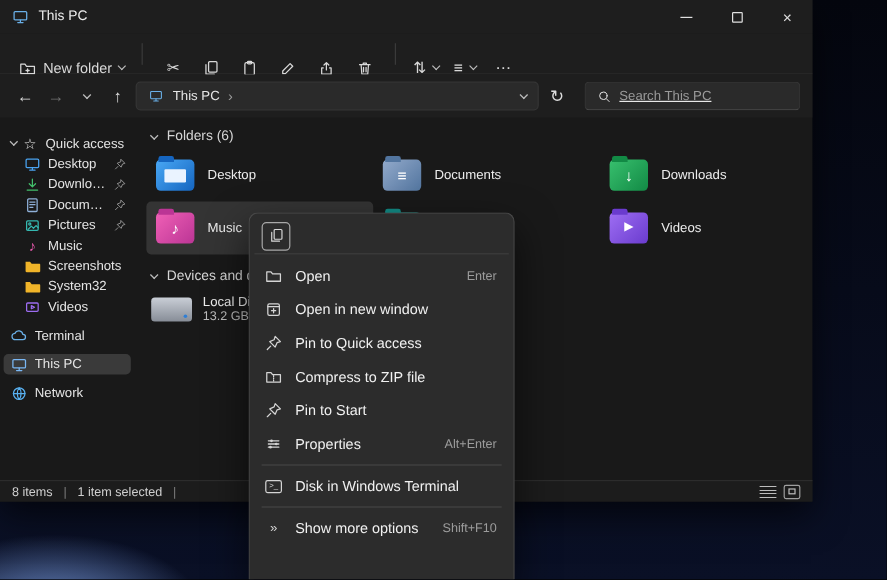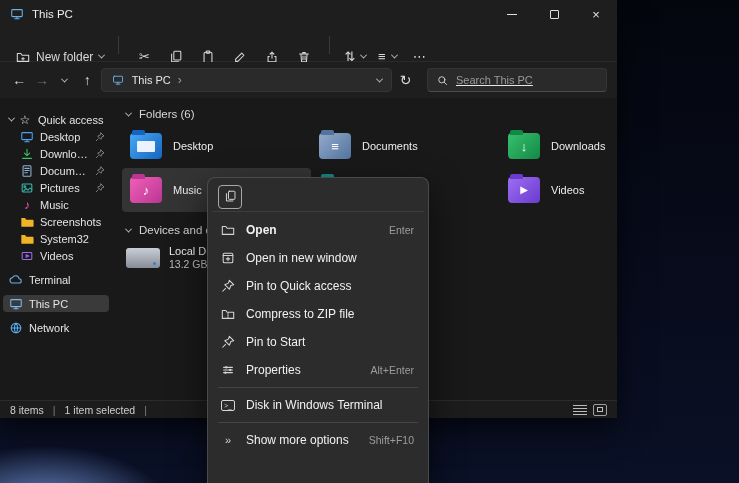--- a/index.html
+++ b/index.html
@@ -10,21 +10,21 @@
   .screen { position:relative; width:739px; height:483px;
     background:
       radial-gradient(180px 95px at 6% 106%, rgba(140,180,255,.80), rgba(140,180,255,0) 70%),
       radial-gradient(320px 160px at 22% 128%, rgba(70,115,225,.65), rgba(70,115,225,0) 72%),
       radial-gradient(430px 230px at 56% 150%, rgba(40,62,150,.60), rgba(40,62,150,0) 72%),
       radial-gradient(280px 150px at 90% 122%, rgba(100,78,185,.50), rgba(100,78,185,0) 72%),
       linear-gradient(#04060e,#0a1026);
   }
 
   
-  .window { position:absolute; left:0; top:0; width:617px; height:418px; background:#191919;
+  .window { position:absolute; left:0; top:0; width:677px; height:418px; background:#191919;
             display:flex; flex-direction:column; box-shadow:0 10px 28px rgba(0,0,0,.65); }
 
   
   .titlebar { height:28px; flex:0 0 28px; background:#1e1e1e; display:flex; align-items:center; padding-left:10px; }
   .tb-title { margin-left:8px; font-size:11.5px; color:#ededed; }
   .tb-spacer { flex:1; }
   .tb-controls { display:flex; height:100%; }
   .tb-btn { width:42px; height:100%; display:flex; align-items:center; justify-content:center; color:#e0e0e0; }
   .g-min { width:10px; height:1px; background:#e0e0e0; }
   .g-max { width:9px; height:9px; border:1px solid #e0e0e0; border-radius:1px; }
@@ -122,21 +122,21 @@
                   border-radius:8px 8px 0 0; box-shadow:0 14px 34px rgba(0,0,0,.6);
                   padding:4px; overflow:hidden; }
   .cm-iconbar { height:30px; display:flex; align-items:center; padding:0 6px; gap:8px;
                 border-bottom:1px solid #3d3d3d; margin-bottom:4px; }
   .cm-iconbtn { width:24px; height:24px; border:1px solid #a8a8a8; border-radius:4px;
                 display:flex; align-items:center; justify-content:center; color:#d8d8d8; }
   .cm-item { height:28px; display:flex; align-items:center; gap:10px; padding:0 10px 0 8px; border-radius:4px; }
   .cmi { width:16px; height:16px; display:flex; align-items:center; justify-content:center;
          color:#d5d5d5; flex:0 0 auto; font-size:11px; }
   .cm-label { flex:1; font-size:12px; color:#f1f1f1; white-space:nowrap; }
-  .cm-label.bold { font-weight:bold; }
+  .cm-label.bold { font-weight:normal; }
   .cm-short { font-size:10.5px; color:#9c9c9c; }
   .cm-sep { height:1px; background:#454545; margin:3px 6px; }
   .term-box { width:14px; height:11px; border:1px solid #d5d5d5; border-radius:2px; font-size:6.5px;
               line-height:10px; text-align:center; letter-spacing:0; color:#d5d5d5; }
 
   
   .ic { width:14px; height:14px; stroke:currentColor; fill:none; stroke-width:1.2;
         stroke-linecap:round; stroke-linejoin:round; display:block; }
 </style>
 </head>

